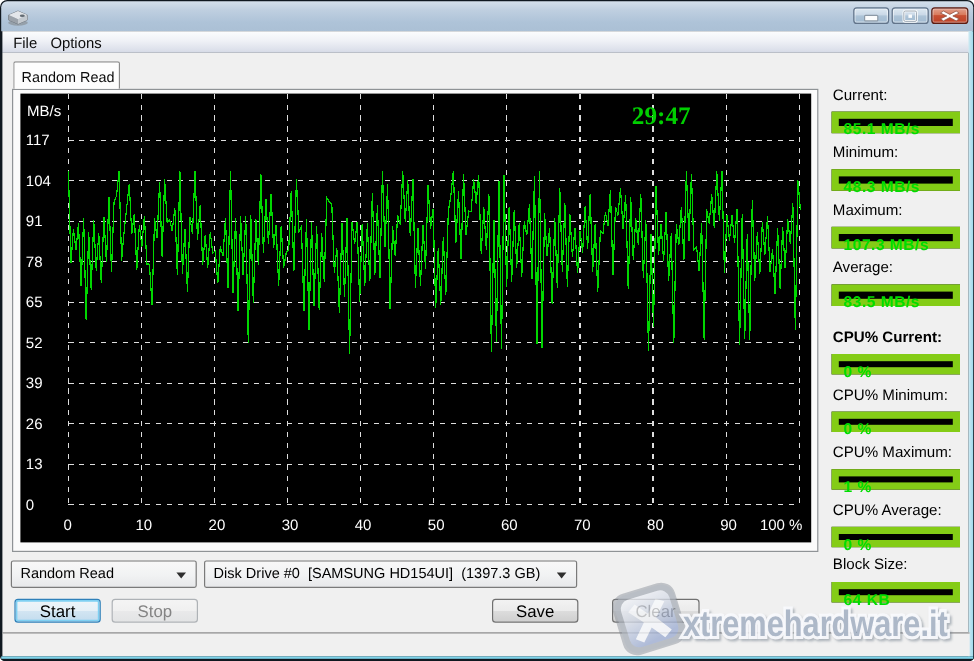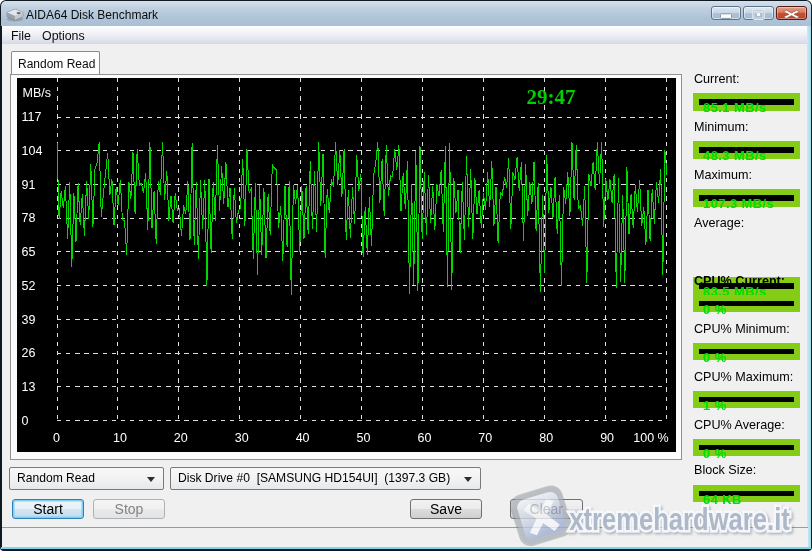--- a/index.html
+++ b/index.html
@@ -76,21 +76,20 @@
   <div id="bottomedge"></div>
 
   <svg id="title-ico" width="18" height="15" viewBox="0 0 18 15">
     <ellipse cx="9" cy="12" rx="8.2" ry="2.4" fill="#8f979f" opacity="0.8"></ellipse>
     <path d="M1.2 5.6 L9 2.2 L16.8 5.6 L16.8 9.6 L9 13 L1.2 9.6 Z" fill="#b4bac1" stroke="#6b737b" stroke-width="0.8"></path>
     <path d="M1.2 5.6 L9 2.2 L16.8 5.6 L9 9 Z" fill="#e3e6ea"></path>
     <path d="M1.2 5.6 L9 9 L9 13 L1.2 9.6 Z" fill="#9ba2aa"></path>
     <path d="M16.8 5.6 L9 9 L9 13 L16.8 9.6 Z" fill="#c3c9cf"></path>
     <ellipse cx="12.6" cy="6.1" rx="2.1" ry="1.05" fill="#646c74"></ellipse>
   </svg>
-  <div id="title-txt">AIDA64 Disk Benchmark</div>
   <div class="capbtn" id="btn-min"><svg width="28" height="12.5" viewBox="0 0 28 12.5">
         <rect x="8.5" y="5.8" width="11" height="4.6" rx="0.8" fill="#fbfcfd" stroke="#8d9aa7" stroke-width="1"></rect>
       </svg></div>
   <div class="capbtn" id="btn-max"><svg width="29" height="12.5" viewBox="0 0 29 12.5">
         <rect x="9.2" y="2.2" width="10.6" height="8.6" rx="1.2" fill="none" stroke="#fbfcfd" stroke-width="2.2"></rect>
         <rect x="9.2" y="2.2" width="10.6" height="8.6" rx="1.2" fill="none" stroke="#8d9aa7" stroke-width="0.7"></rect>
         <rect x="13" y="5.1" width="3" height="2.8" fill="#fbfcfd"></rect>
       </svg></div>
   <div class="capbtn" id="btn-close"><svg width="29" height="12.5" viewBox="0 0 29 12.5">
         <path d="M9.2 2.2 L14.5 5 L19.8 2.2 L22.3 3.9 L17 6.3 L22.3 8.7 L19.8 10.4 L14.5 7.6 L9.2 10.4 L6.7 8.7 L12 6.3 L6.7 3.9 Z" fill="#fff" stroke="#8a4a3a" stroke-width="0.6"></path>
@@ -153,21 +152,21 @@
 <polyline points="40.0,64.4 42.1,141.4 44.2,112.8 46.3,130.1 48.4,108.1 50.6,160.6 52.7,103.7 54.8,188.6 56.9,115.1 59.0,163.5 61.1,105.2 63.2,147.4 65.3,116.1 67.4,157.8 69.6,102.7 71.7,140.7 73.8,86.5 75.9,148.8 78.0,90.9 80.1,84.9 82.2,64.4 84.3,139.1 86.4,115.4 88.5,95.6 90.7,75.1 92.8,117.3 94.9,100.6 97.0,147.0 99.1,109.5 101.2,127.4 103.3,101.8 105.4,142.0 107.5,142.1 109.7,176.5 111.8,103.8 113.9,120.6 116.0,74.1 118.1,136.0 120.2,71.0 122.3,107.3 124.4,105.3 126.5,114.6 128.7,95.5 130.8,151.5 132.9,64.2 135.0,150.3 137.1,112.9 139.2,165.5 141.3,103.2 143.4,116.9 145.5,64.4 147.6,121.6 149.8,93.1 151.9,142.6 154.0,117.6 156.1,144.9 158.2,115.4 160.3,132.7 162.4,131.1 164.5,158.1 166.6,127.4 168.8,135.6 170.9,103.4 173.0,161.9 175.1,64.8 177.2,166.5 179.3,103.7 181.4,180.8 183.5,101.9 185.6,151.1 187.8,101.9 189.9,207.6 192.0,100.8 194.1,174.6 196.2,104.4 198.3,142.7 200.4,66.8 202.5,132.7 204.6,88.0 206.7,125.5 208.9,83.6 211.0,128.8 213.1,109.6 215.2,160.5 217.3,110.2 219.4,145.2 221.5,132.7 223.6,130.1 225.7,81.0 227.9,147.7 230.0,71.3 232.1,114.8 234.2,111.0 236.3,181.0 238.4,104.8 240.5,196.7 242.6,107.2 244.7,176.9 246.9,110.4 249.0,180.5 251.1,116.3 253.2,156.7 255.3,86.9 257.4,90.1 259.5,91.9 261.6,149.7 263.7,128.5 265.8,183.1 268.0,107.6 270.1,169.2 272.2,103.3 274.3,217.2 276.4,106.7 278.5,125.6 280.6,107.2 282.7,174.0 284.8,108.3 287.0,160.5 289.1,108.1 291.2,156.4 293.3,82.7 295.4,150.9 297.5,93.0 299.6,154.0 301.7,64.4 303.8,128.2 306.0,75.6 308.1,179.6 310.2,110.7 312.3,135.0 314.4,101.4 316.5,109.1 318.6,64.4 320.7,107.0 322.8,72.4 324.9,118.8 327.1,71.2 329.2,161.8 331.3,112.1 333.4,160.2 335.5,109.4 337.6,146.3 339.7,76.6 341.8,112.5 343.9,96.1 346.1,178.8 348.2,129.0 350.3,176.5 352.4,119.2 354.5,168.2 356.6,97.9 358.7,85.4 360.8,64.4 362.9,124.6 365.1,81.5 367.2,138.2 369.3,67.3 371.4,118.1 373.5,97.9 375.6,98.2 377.7,71.5 379.8,91.6 381.9,67.5 384.0,133.4 386.2,94.8 388.3,130.6 390.4,83.3 392.5,215.6 394.6,105.7 396.7,206.8 398.8,72.9 400.9,212.8 403.0,68.1 405.2,161.3 407.3,94.2 409.4,156.7 411.5,96.7 413.6,144.9 415.7,107.6 417.8,152.4 419.9,106.5 422.0,118.1 424.2,92.2 426.3,154.1 428.4,68.5 430.5,208.9 432.6,64.9 434.7,212.0 436.8,99.6 438.9,135.3 441.0,111.7 443.1,175.2 445.3,104.0 447.4,162.0 449.5,78.3 451.6,148.7 453.7,91.0 455.8,161.2 457.9,100.4 460.0,135.9 462.1,112.4 464.3,149.7 466.4,114.8 468.5,132.4 470.6,94.1 472.7,129.4 474.8,83.3 476.9,148.3 479.0,108.6 481.1,165.4 483.3,114.6 485.4,116.9 487.5,98.7 489.6,110.1 491.7,80.1 493.8,151.3 495.9,94.3 498.0,101.5 500.1,78.7 502.2,113.0 504.4,84.3 506.5,163.1 508.6,86.5 510.7,138.3 512.8,103.8 514.9,126.1 517.0,83.7 519.1,153.4 521.2,105.4 523.4,214.1 525.5,116.6 527.6,194.8 529.7,76.7 531.8,134.7 533.9,108.8 536.0,139.5 538.1,98.8 540.2,156.3 542.4,116.6 544.5,207.8 546.6,108.7 548.7,125.8 550.8,94.2 552.9,138.4 555.0,64.4 557.1,122.4 559.2,66.8 561.3,130.2 563.5,128.0 565.6,148.1 567.7,107.6 569.8,205.3 571.9,96.4 574.0,108.4 576.1,83.7 578.2,112.1 580.3,64.4 582.5,105.8 584.6,64.4 586.7,149.2 588.8,101.2 590.9,122.4 593.0,101.4 595.1,124.5 597.2,96.0 599.3,209.9 601.5,100.1 603.6,204.1 605.7,116.9 607.8,205.0 609.9,88.7 612.0,155.8 614.1,115.6 616.2,150.0 618.3,107.0 620.4,134.2 622.6,101.9 624.7,148.3 626.8,129.2 628.9,166.9 631.0,111.8 633.1,162.6 635.2,110.8 637.3,145.6 639.4,104.2 641.6,124.9 643.7,91.4 645.8,196.7 647.9,72.3 650.0,96.9" fill="none" stroke="#00d800" stroke-width="1" shape-rendering="crispEdges"></polyline>
 </svg>
 
 <div class="plab" style="top:72px;">Current:</div>
 <div class="pbox" style="top:93px;">85.1 MB/s</div>
 <div class="plab" style="top:120px;">Minimum:</div>
 <div class="pbox" style="top:141px;">48.3 MB/s</div>
 <div class="plab" style="top:168px;">Maximum:</div>
 <div class="pbox" style="top:189px;">107.3 MB/s</div>
 <div class="plab" style="top:216px;">Average:</div>
-<div class="pbox" style="top:237px;margin-top:40px;">83.5 MB/s</div>
+<div class="pbox" style="top:237px;">83.5 MB/s</div>
 <div class="plab" style="top:274px;font-weight:bold;">CPU% Current:</div>
 <div class="pbox" style="top:294.5px;">0 %</div>
 <div class="plab" style="top:322px;">CPU% Minimum:</div>
 <div class="pbox" style="top:342.5px;">0 %</div>
 <div class="plab" style="top:370px;">CPU% Maximum:</div>
 <div class="pbox" style="top:390.5px;">1 %</div>
 <div class="plab" style="top:418px;">CPU% Average:</div>
 <div class="pbox" style="top:438.5px;">0 %</div>
 <div class="plab" style="top:463px;">Block Size:</div>
 <div class="pbox" style="top:484.5px;">64 KB</div>

